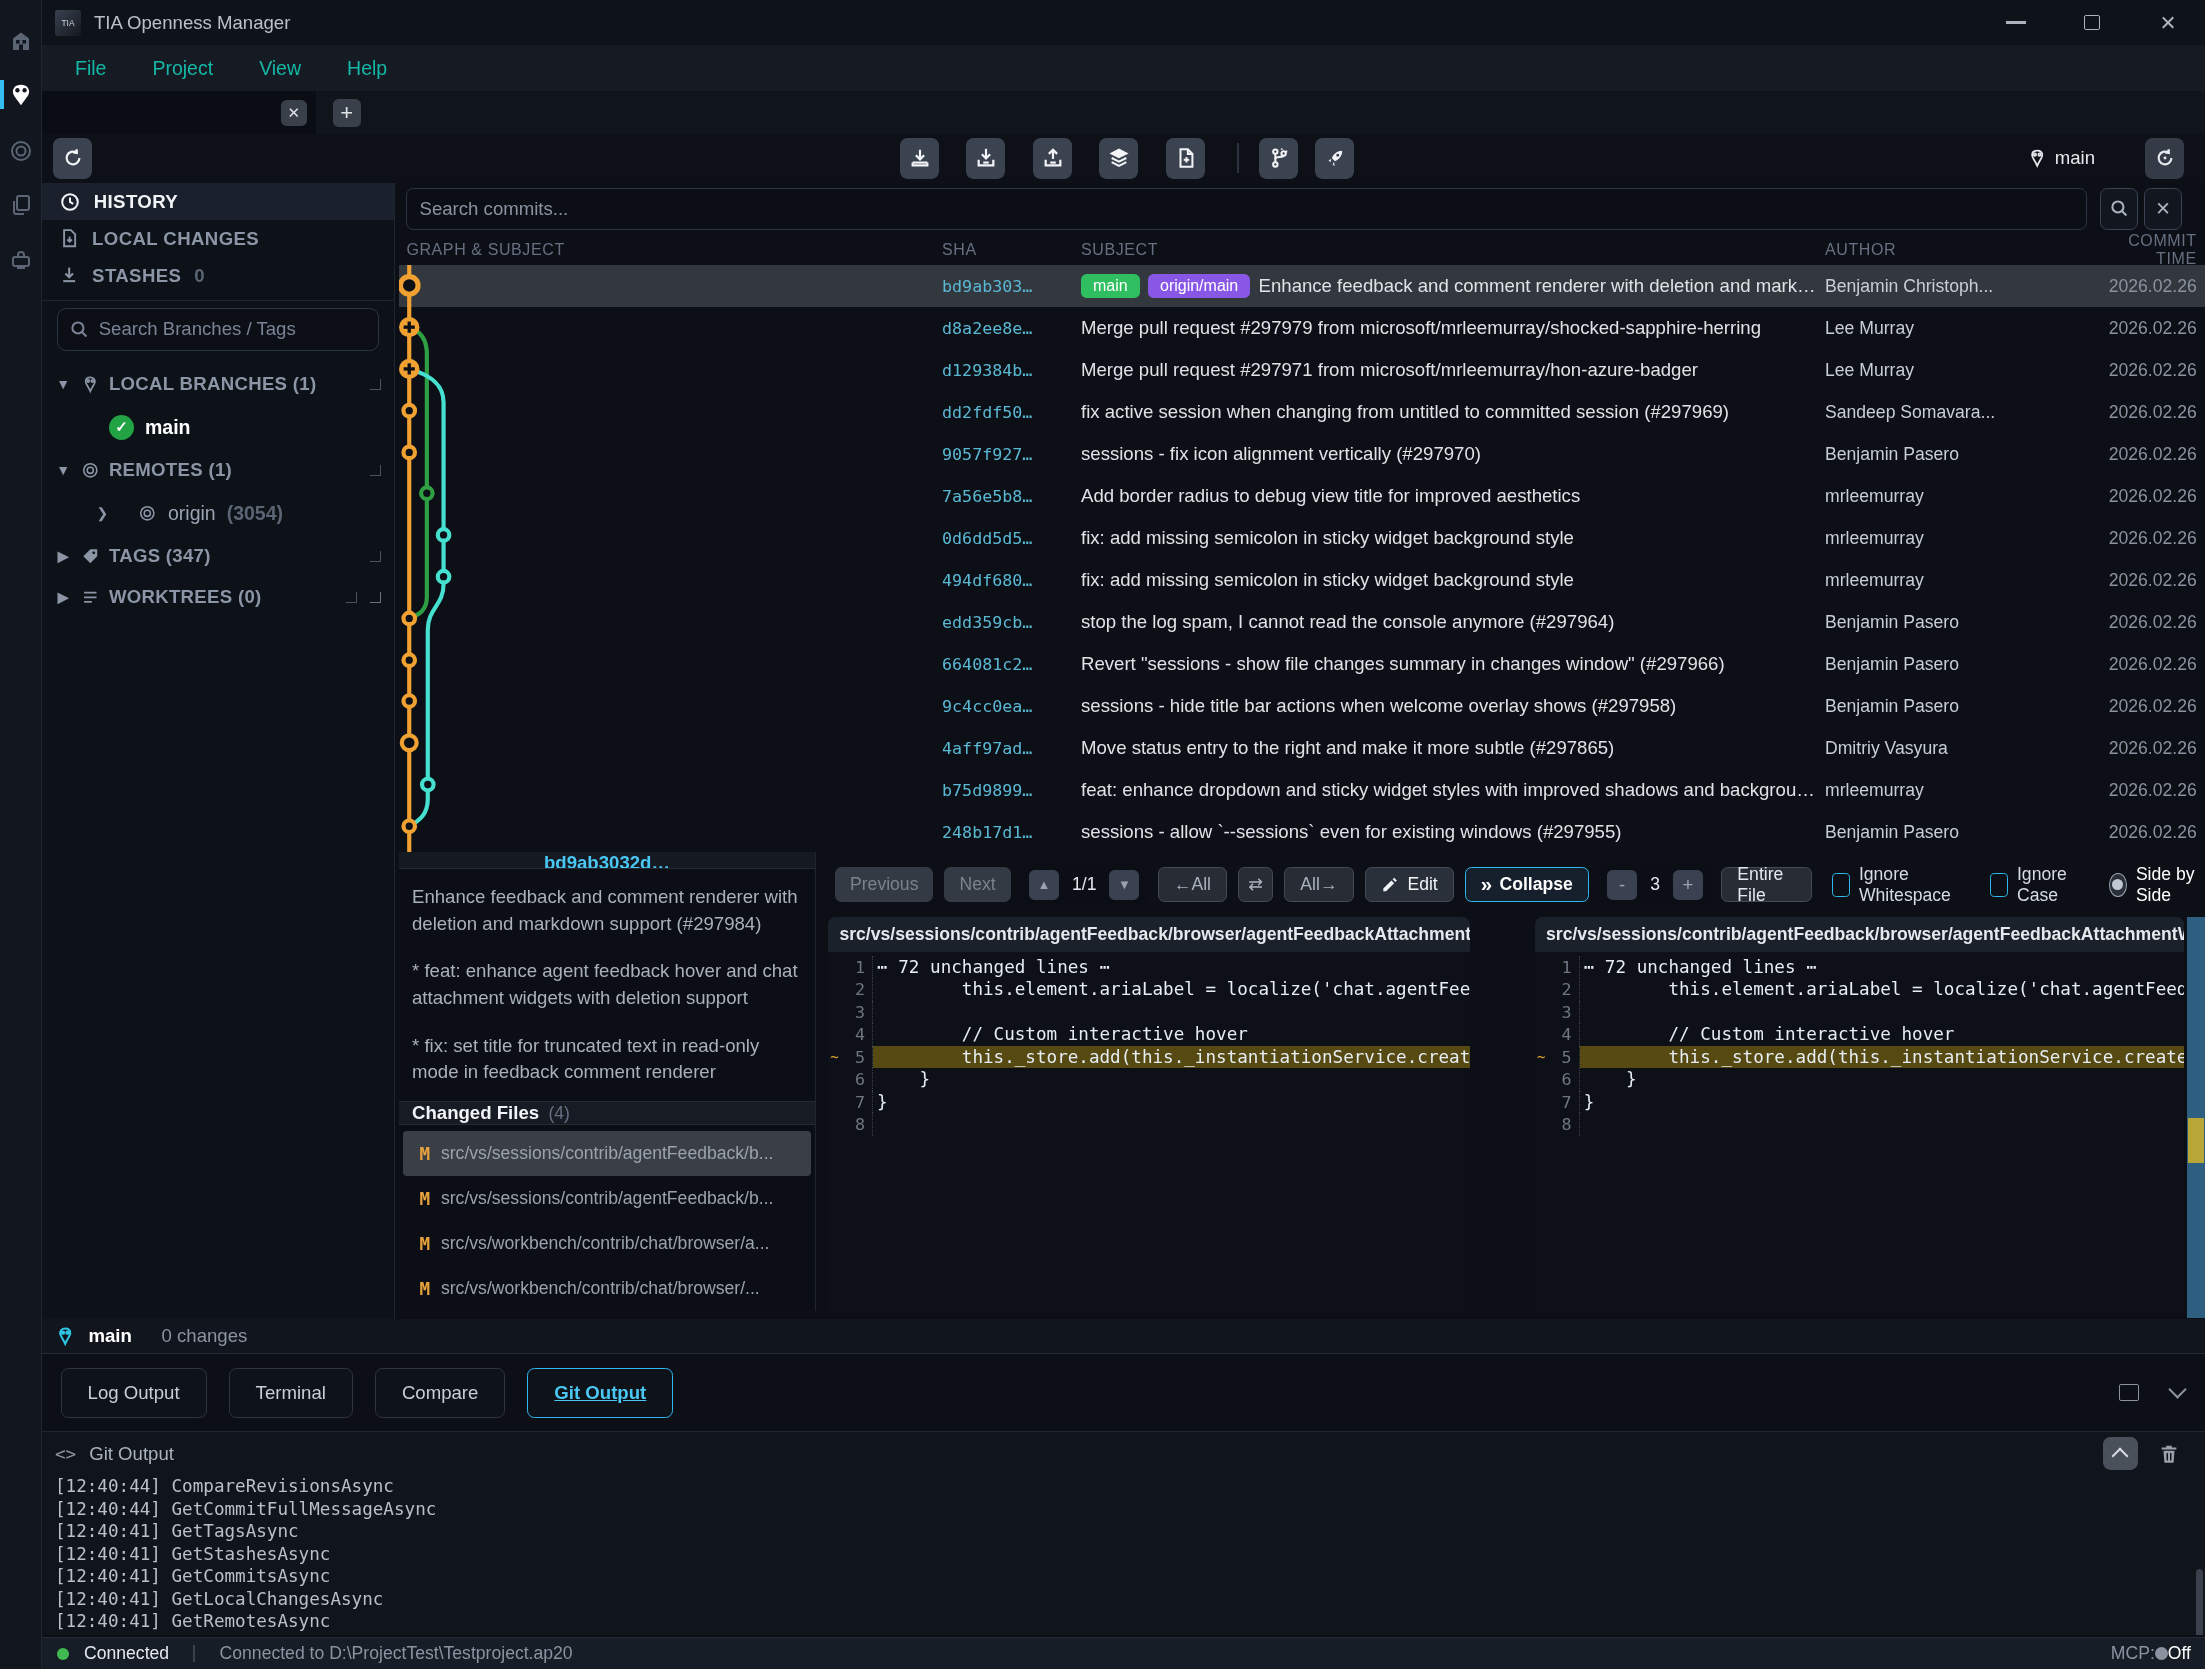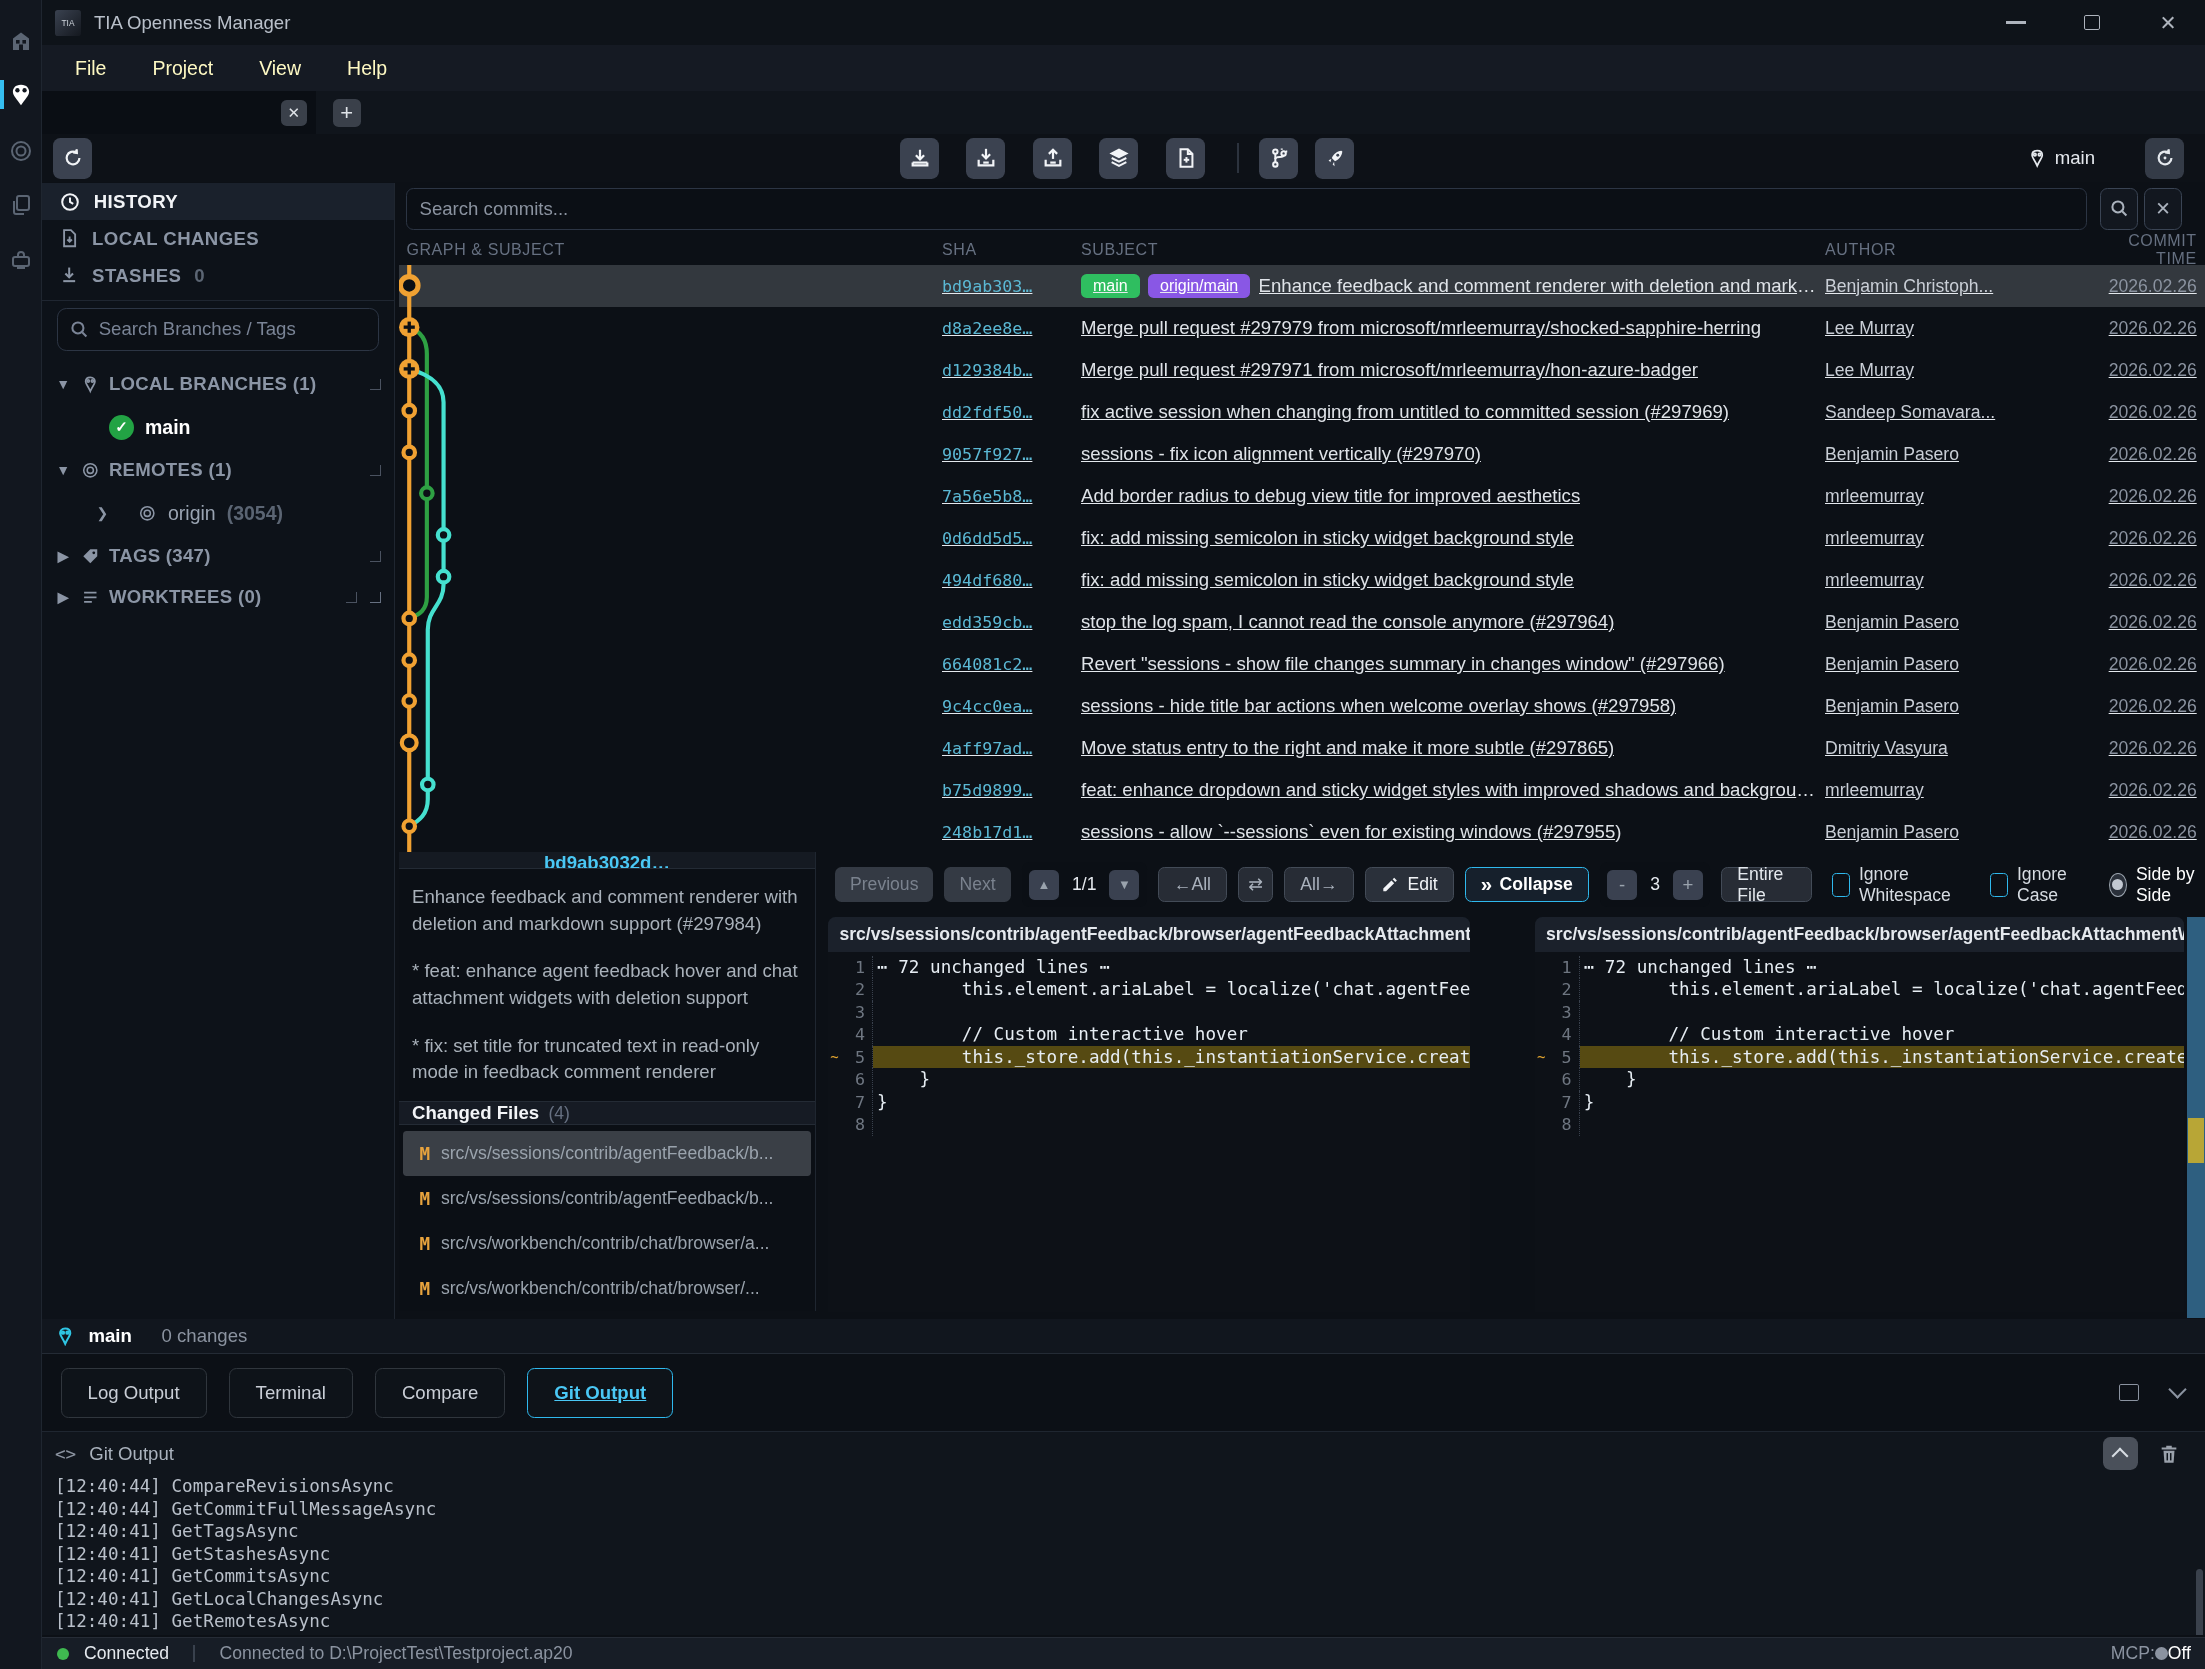--- a/index.html
+++ b/index.html
@@ -17,21 +17,21 @@
   
   .titlebar { position:absolute; left:42px; top:0; right:0; height:45px; background:#0e1319; display:flex; align-items:center; }
   .appicon { width:26px; height:26px; margin-left:13px; border-radius:2.8px; background:linear-gradient(135deg,#3a4250,#14181f); display:flex; align-items:center; justify-content:center; font-size:8.3px; color:#cfd5dc; }
   .apptitle { margin-left:13px; font-size:18.6px; color:#b9c0ca; }
   .winbtns { margin-left:auto; display:flex; align-items:center; gap:52px; padding-right:26px; }
   .winbtn { width:24px; height:24px; display:flex; align-items:center; justify-content:center; color:#aeb4bd; font-size:20.4px; }
   .wb-min { width:20.4px; height:2.8px; background:#aeb4bd; }
   .wb-max { width:16.7px; height:15px; border:1.9px solid #aeb4bd; border-radius:1.9px; }
   
   .menubar { position:absolute; left:42px; top:45px; right:0; height:46px; background:#151a23; display:flex; align-items:center; gap:46px; padding-left:33px; }
-  .menu-item { font-size:19.5px; color:#fef9c3; }
+  .menu-item { font-size:19.5px; color:#14b8a6; }
   
   .tabstrip { position:absolute; left:42px; top:91px; right:0; height:44px; background:#10151c; display:flex; align-items:center; }
   .proj-tab { width:274px; height:44px; background:#0a0e14; display:flex; align-items:center; justify-content:flex-end; padding-right:9.3px; }
   .tab-close { width:26px; height:26px; border-radius:5.6px; background:#3a404a; color:#dfe3e8; font-size:15px; display:flex; align-items:center; justify-content:center; }
   .tab-add { width:28px; height:28px; margin-left:16.7px; border-radius:5.6px; background:#3a404a; color:#dfe3e8; font-size:22px; display:flex; align-items:center; justify-content:center; }
   
   .toolbar { position:absolute; left:42px; top:134px; right:0; height:48px; background:#0d1117; }
   .tbtn { position:absolute; top:3.7px; width:39px; height:41px; background:#3b4250; border-radius:7.4px; display:flex; align-items:center; justify-content:center; }
   .tb-sep { position:absolute; top:9.3px; width:1.9px; height:30px; background:#2c333e; }
   .tb-branch-ind { position:absolute; top:3.7px; right:111px; height:41px; display:flex; align-items:center; gap:7.4px; font-size:18.6px; color:#e5e9ee; }
@@ -58,21 +58,21 @@
   .commit-search { position:absolute; left:6.5px; top:4.6px; width:1681px; height:42px; border:0.9px solid #2c3544; border-radius:7.4px; background:#0b0f15; display:flex; align-items:center; padding:0 13px;justify-content:center; }
   .commit-search input { flex:1; background:transparent; border:none; outline:none; color:#cfd5dc; font-size:18.6px; font-family:"Liberation Sans",sans-serif; }
   .commit-search input::placeholder { color:#8b93a0; }
   .search-btn { position:absolute; top:4.6px; width:38px; height:42px; border:0.9px solid #3a4454; border-radius:7.4px; background:#12171f; display:flex; align-items:center; justify-content:center; color:#aab2bd; }
   .cols { position:absolute; left:0; right:0; top:52px; height:30px; display:flex; align-items:center; font-size:16px; letter-spacing:0.6px; color:#667081; }
   .cols span:nth-child(1){ width:543px; padding-left:7.4px; }
   .cols span:nth-child(2){ width:139px; }
   .cols span:nth-child(3){ flex:1; }
   .cols span:nth-child(4){ width:274px; }
   .cols span:nth-child(5){ width:107px; text-align:right; padding-right:9.3px; }
-  .rows { position:absolute; left:0; right:0; top:82px; height:587px; overflow:hidden;text-decoration:underline; }
+  .rows { position:absolute; left:0; right:0; top:82px; height:587px; overflow:hidden; }
   .commit-row { display:flex; align-items:center; height:42px; padding-left:543px; position:relative; z-index:1; }
   .commit-row.selected { background:#33383e; }
   .c-sha { width:139px; font-family:"DejaVu Sans Mono",monospace; font-size:16.7px; color:#5bb8d4; white-space:nowrap; overflow:hidden; }
   .c-subj { flex:1; display:flex; align-items:center; font-size:18.6px; color:#dfe3e8; white-space:nowrap; overflow:hidden; }
   .badge { flex:none; font-size:16px; color:#fff; padding:2.8px 12px; border-radius:5.6px; margin-right:8.3px; font-weight:400; }
   .badge-green { background:#2fbe60; }
   .badge-purple { background:#8957e5; }
   .c-auth { width:274px; font-size:17.6px; color:#c9ced6; white-space:nowrap; overflow:hidden; text-overflow:ellipsis; padding-right:13px; }
   .c-time { width:107px; font-size:17.6px; color:#8b93a0; text-align:right; padding-right:9.3px; white-space:nowrap; }
   .graph-svg { position:absolute; left:0; top:0; z-index:2; pointer-events:none; }

